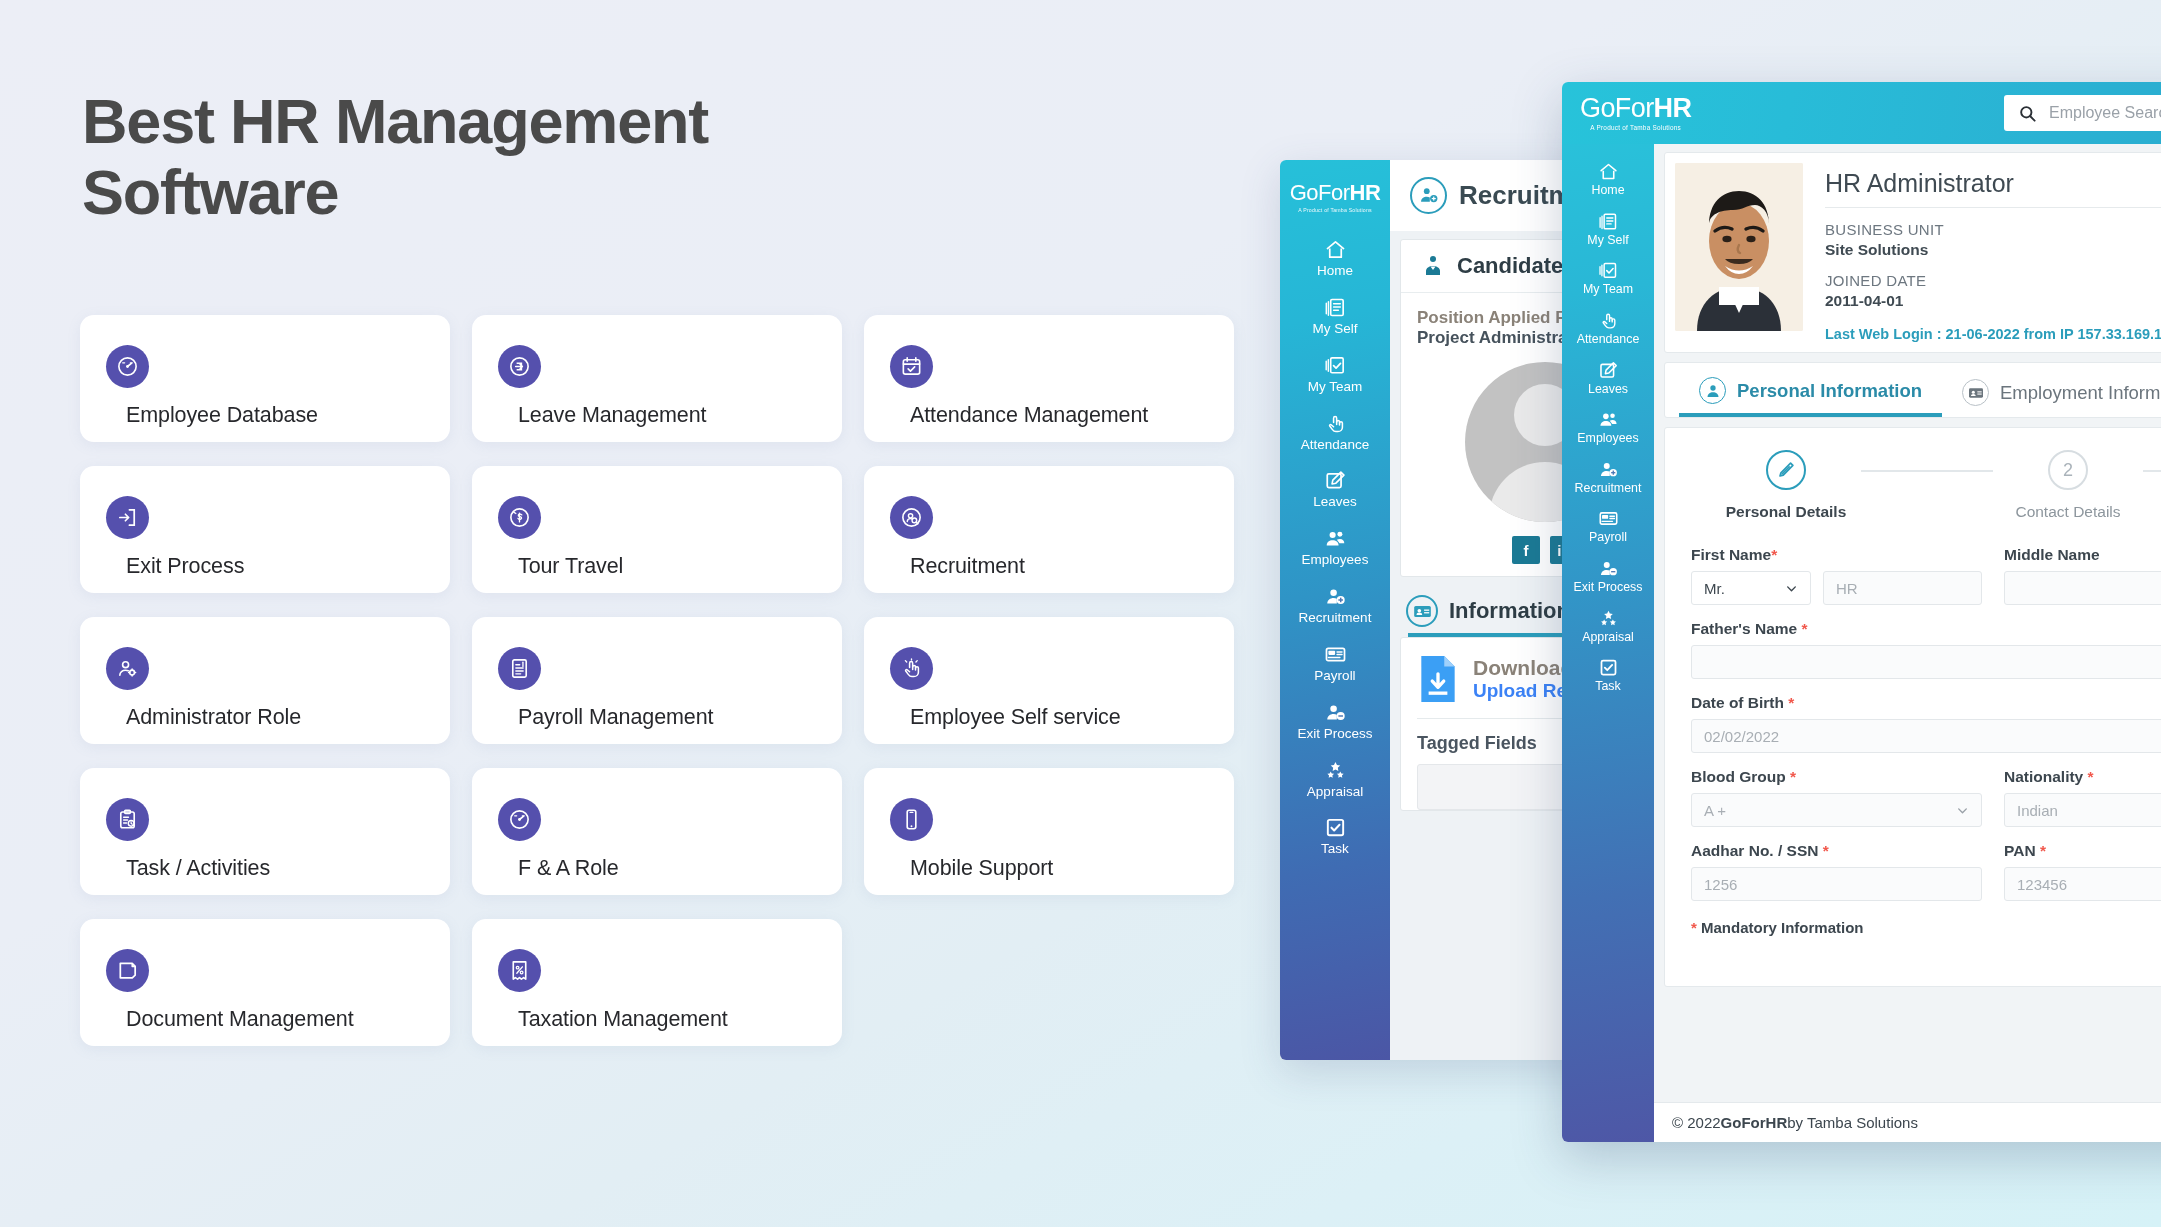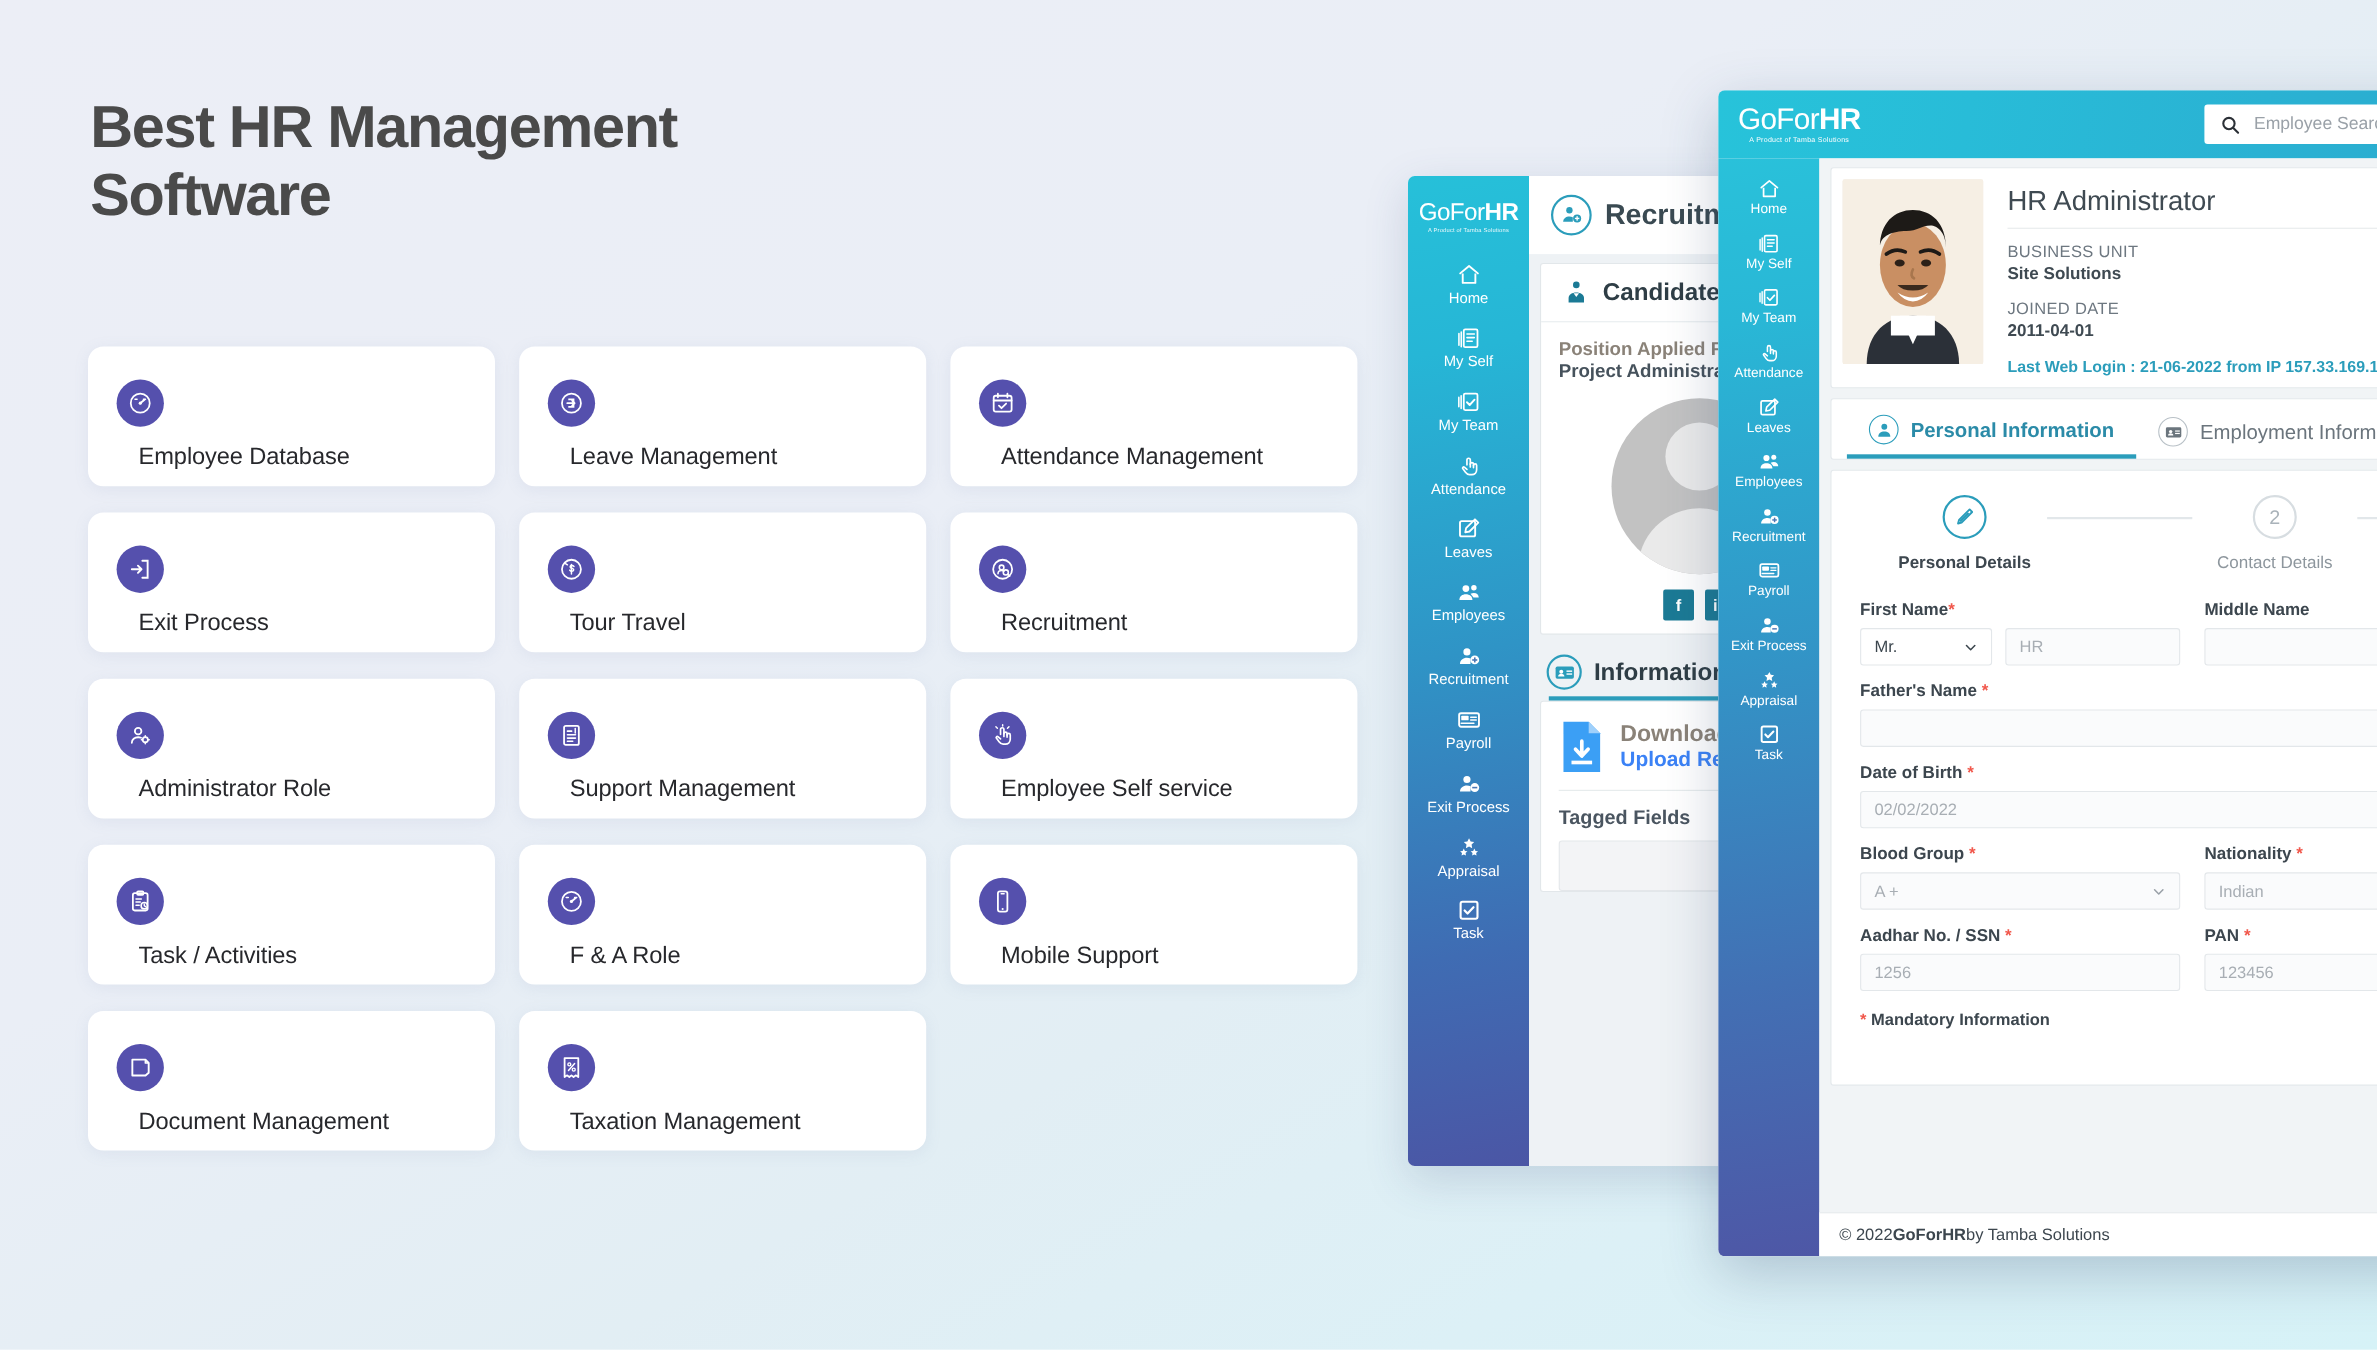--- a/index.html
+++ b/index.html
@@ -6,21 +6,21 @@
   html, body { width: 2161px; height: 1227px; overflow: hidden; }
   body {
     font-family: "Liberation Sans", sans-serif;
     background: linear-gradient(150deg, #eceef6 0%, #eaeef6 38%, #e2eef4 62%, #dcf0f6 80%, #d6f2f7 100%);
     position: relative;
   }
 
   
   .hero { position: absolute; left: 82px; top: 86px; width: 1000px; }
   .hero-title {
-    font-size: 54px; line-height: 1.13; font-weight: bold;
+    font-size: 63px; line-height: 1.13; font-weight: bold;
     color: #4a4a4a; letter-spacing: -1.2px;
   }
 
   .cards { position: absolute; left: 80px; top: 315px; width: 1160px;
            display: grid; grid-template-columns: repeat(3, 370px);
            gap: 24px 22px; }
   .card {
     background: #ffffff; border-radius: 14px; height: 127px;
     padding: 30px 26px 0 26px;
     box-shadow: 0 3px 14px rgba(120,140,180,0.10);
@@ -259,21 +259,21 @@
       <div class="card-label">Administrator Role</div>
     </div>
     <div class="card">
       <div class="card-icon">
         <svg viewBox="0 0 24 24">
           <rect x="5" y="3" width="14" height="18" rx="1.6" fill="none" stroke="#fff" stroke-width="1.7"></rect>
           <path d="M8.2 8h4M8.2 11.4h7.6M8.2 14.6h7.6M8.2 17.6h5" stroke="#fff" stroke-width="1.5" stroke-linecap="round"></path>
           <path d="M15.6 5.4v4.4" stroke="#fff" stroke-width="1.4" stroke-linecap="round"></path>
         </svg>
       </div>
-      <div class="card-label">Support Management</div>
+      <div class="card-label">Payroll Management</div>
     </div>
     <div class="card">
       <div class="card-icon">
         <svg viewBox="0 0 24 24">
           <path d="M10 11V6.4a1.6 1.6 0 1 1 3.2 0V13" fill="none" stroke="#fff" stroke-width="1.6" stroke-linecap="round"></path>
           <path d="M13.2 10.4a1.5 1.5 0 1 1 3 0v3.2" fill="none" stroke="#fff" stroke-width="1.6" stroke-linecap="round"></path>
           <path d="M16.2 11.6a1.5 1.5 0 1 1 3 0v4.2c0 2.6-2 4.6-4.6 4.6h-2.2c-1.8 0-2.8-1-3.8-2.3L6 14.6c-.6-.9.6-2 1.5-1.3L10 15.4" fill="none" stroke="#fff" stroke-width="1.6" stroke-linecap="round" stroke-linejoin="round"></path>
           <path d="M7 5.2L5.6 3.8M12 3.2V2M16.6 5.2L18 3.8" stroke="#fff" stroke-width="1.4" stroke-linecap="round"></path>
         </svg>
       </div>

